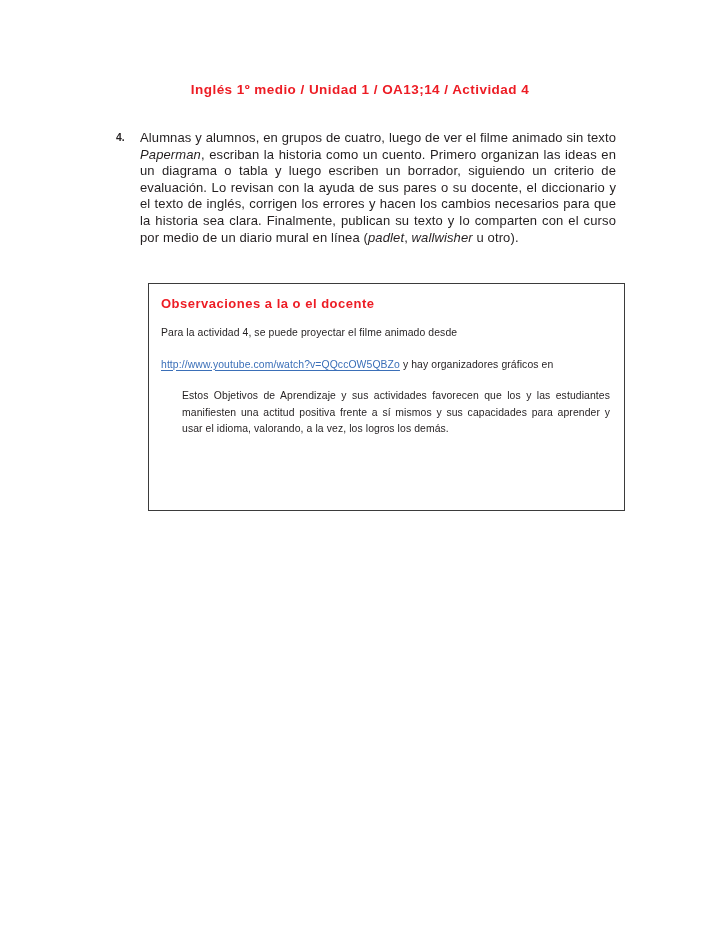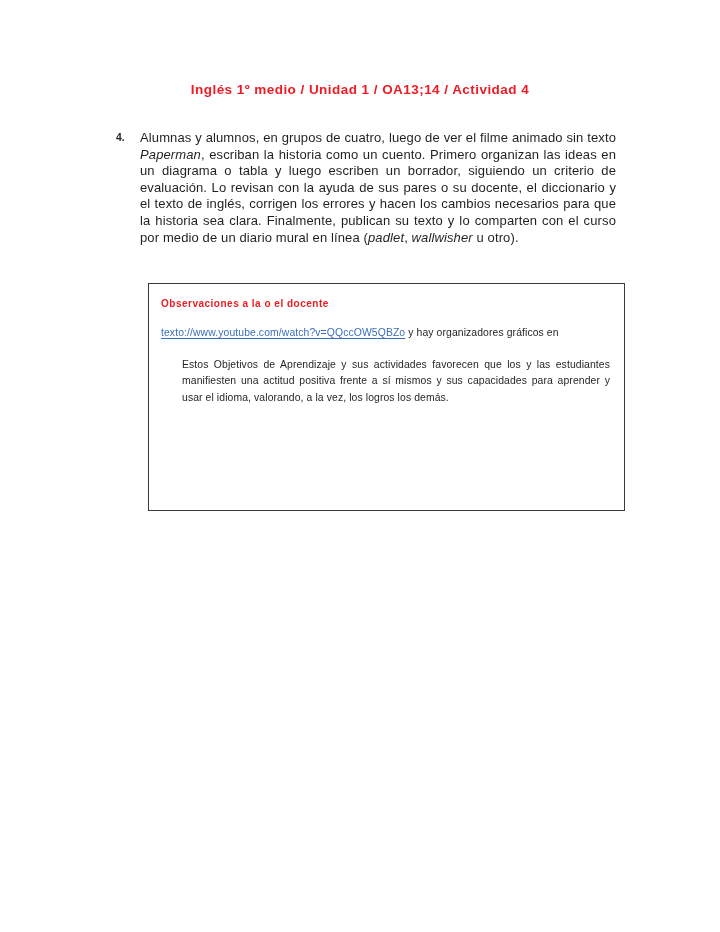--- a/index.html
+++ b/index.html
@@ -77,21 +77,21 @@
     top: 283px;
     width: 477px;
     height: 228px;
     box-sizing: border-box;
     border: 1.2px solid #3b3b3b;
     background: #ffffff;
     padding: 12px 14px 10px 12px;
   }
   .obs-title {
     color: #ed1c24;
-    font-size: 10px;
+    font-size: 13px;
     font-weight: 700;
     letter-spacing: 0.5px;
     line-height: 15px;
     margin: 0 0 14px 0;
   }
   .obs-p {
     font-size: 10.4px;
     line-height: 16.6px;
     color: #231f20;
     margin: 0 0 15px 0;
@@ -119,20 +119,21 @@
   <div class="activity">
     <div class="activity-number">4.</div>
     <div class="activity-body">
       <span>Alumnas y alumnos, en grupos de cuatro, luego de ver el filme animado sin texto </span><i>Paperman</i><span>, escriban la historia como un cuento. Primero organizan las ideas en un diagrama o tabla y luego escriben un borrador, siguiendo un criterio de evaluación. Lo revisan con la ayuda de sus pares o su docente, el diccionario y el texto de inglés, corrigen los errores y hacen los cambios necesarios para que la historia sea clara. Finalmente, publican su texto y lo comparten con el curso por medio de un diario mural en línea (</span><i>padlet</i><span>, </span><i>wallwisher</i><span> u otro).</span>
     </div>
   </div>
 
   <div class="obs-box">
     <div class="obs-title">Observaciones a la o el docente</div>
 
+    <p class="obs-p">Para la actividad 4, se puede proyectar el filme animado desde</p>
 
-    <p class="obs-p"><span class="obs-link">texto://www.youtube.com/watch?v=QQccOW5QBZo</span><span class="tail"> y hay organizadores gráficos en</span></p>
+    <p class="obs-p"><span class="obs-link">http://www.youtube.com/watch?v=QQccOW5QBZo</span><span class="tail"> y hay organizadores gráficos en</span></p>
 
 
     <p class="obs-p last">Estos Objetivos de Aprendizaje y sus actividades favorecen que los y las estudiantes manifiesten una actitud positiva frente a sí mismos y sus capacidades para aprender y usar el idioma, valorando, a la vez, los logros los demás.</p>
   </div>
 
 </div>
 
 </body></html>

